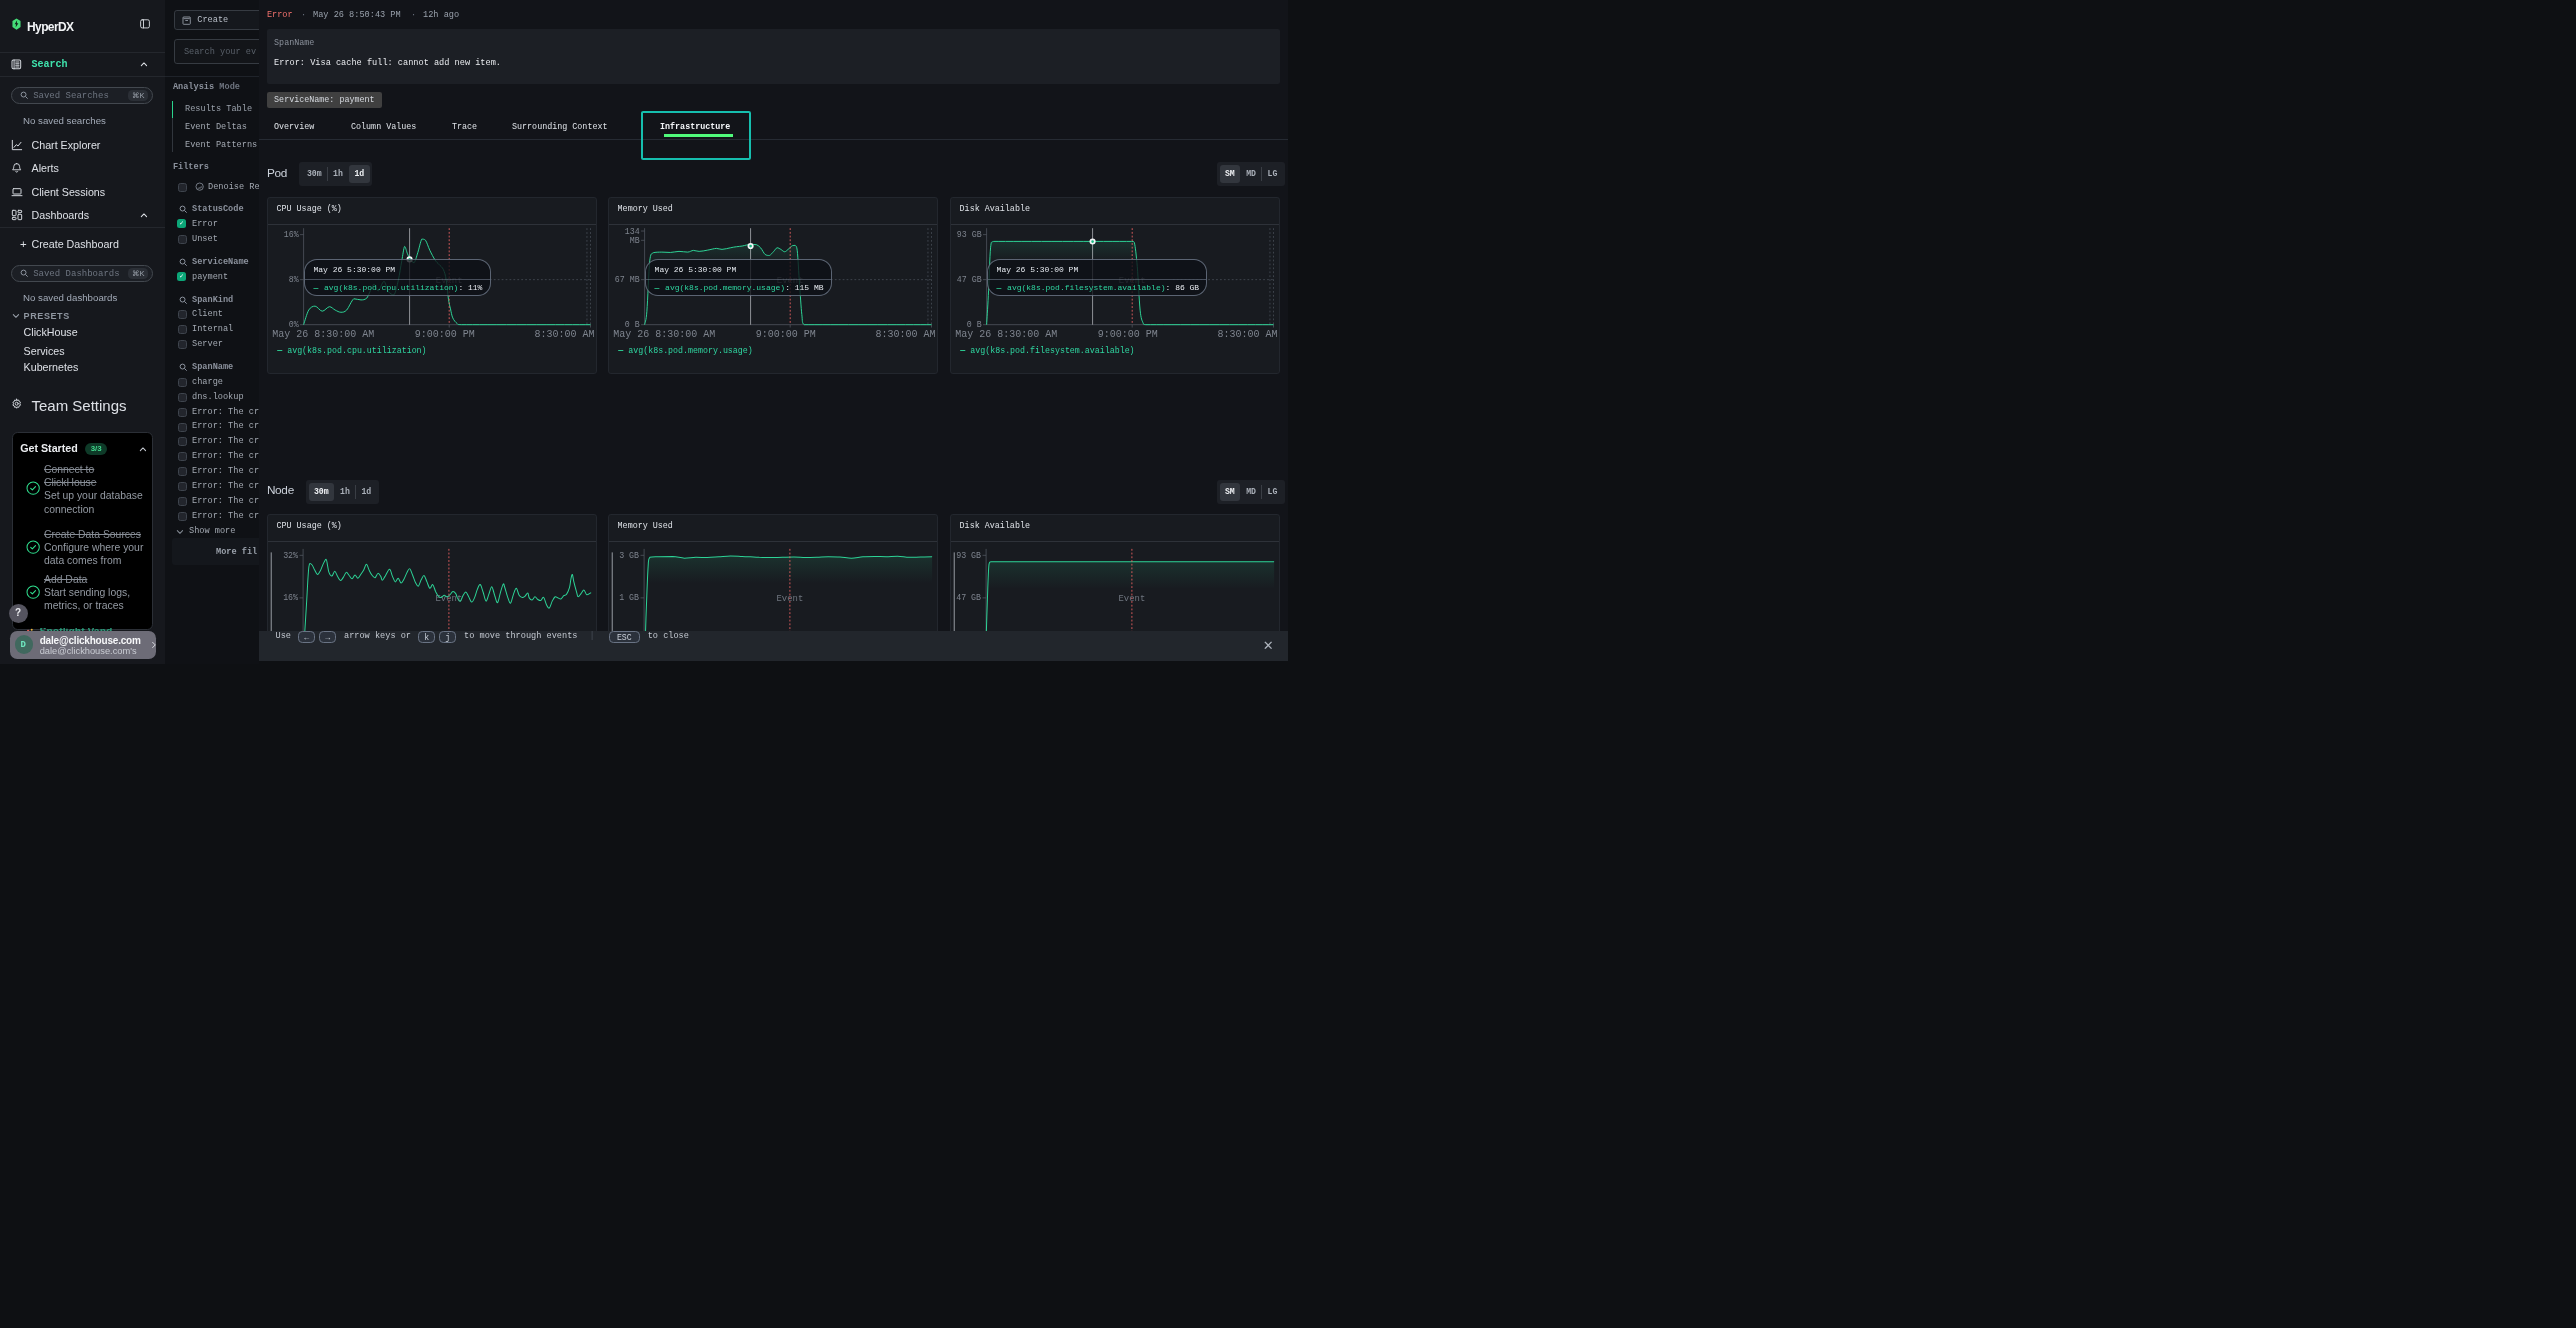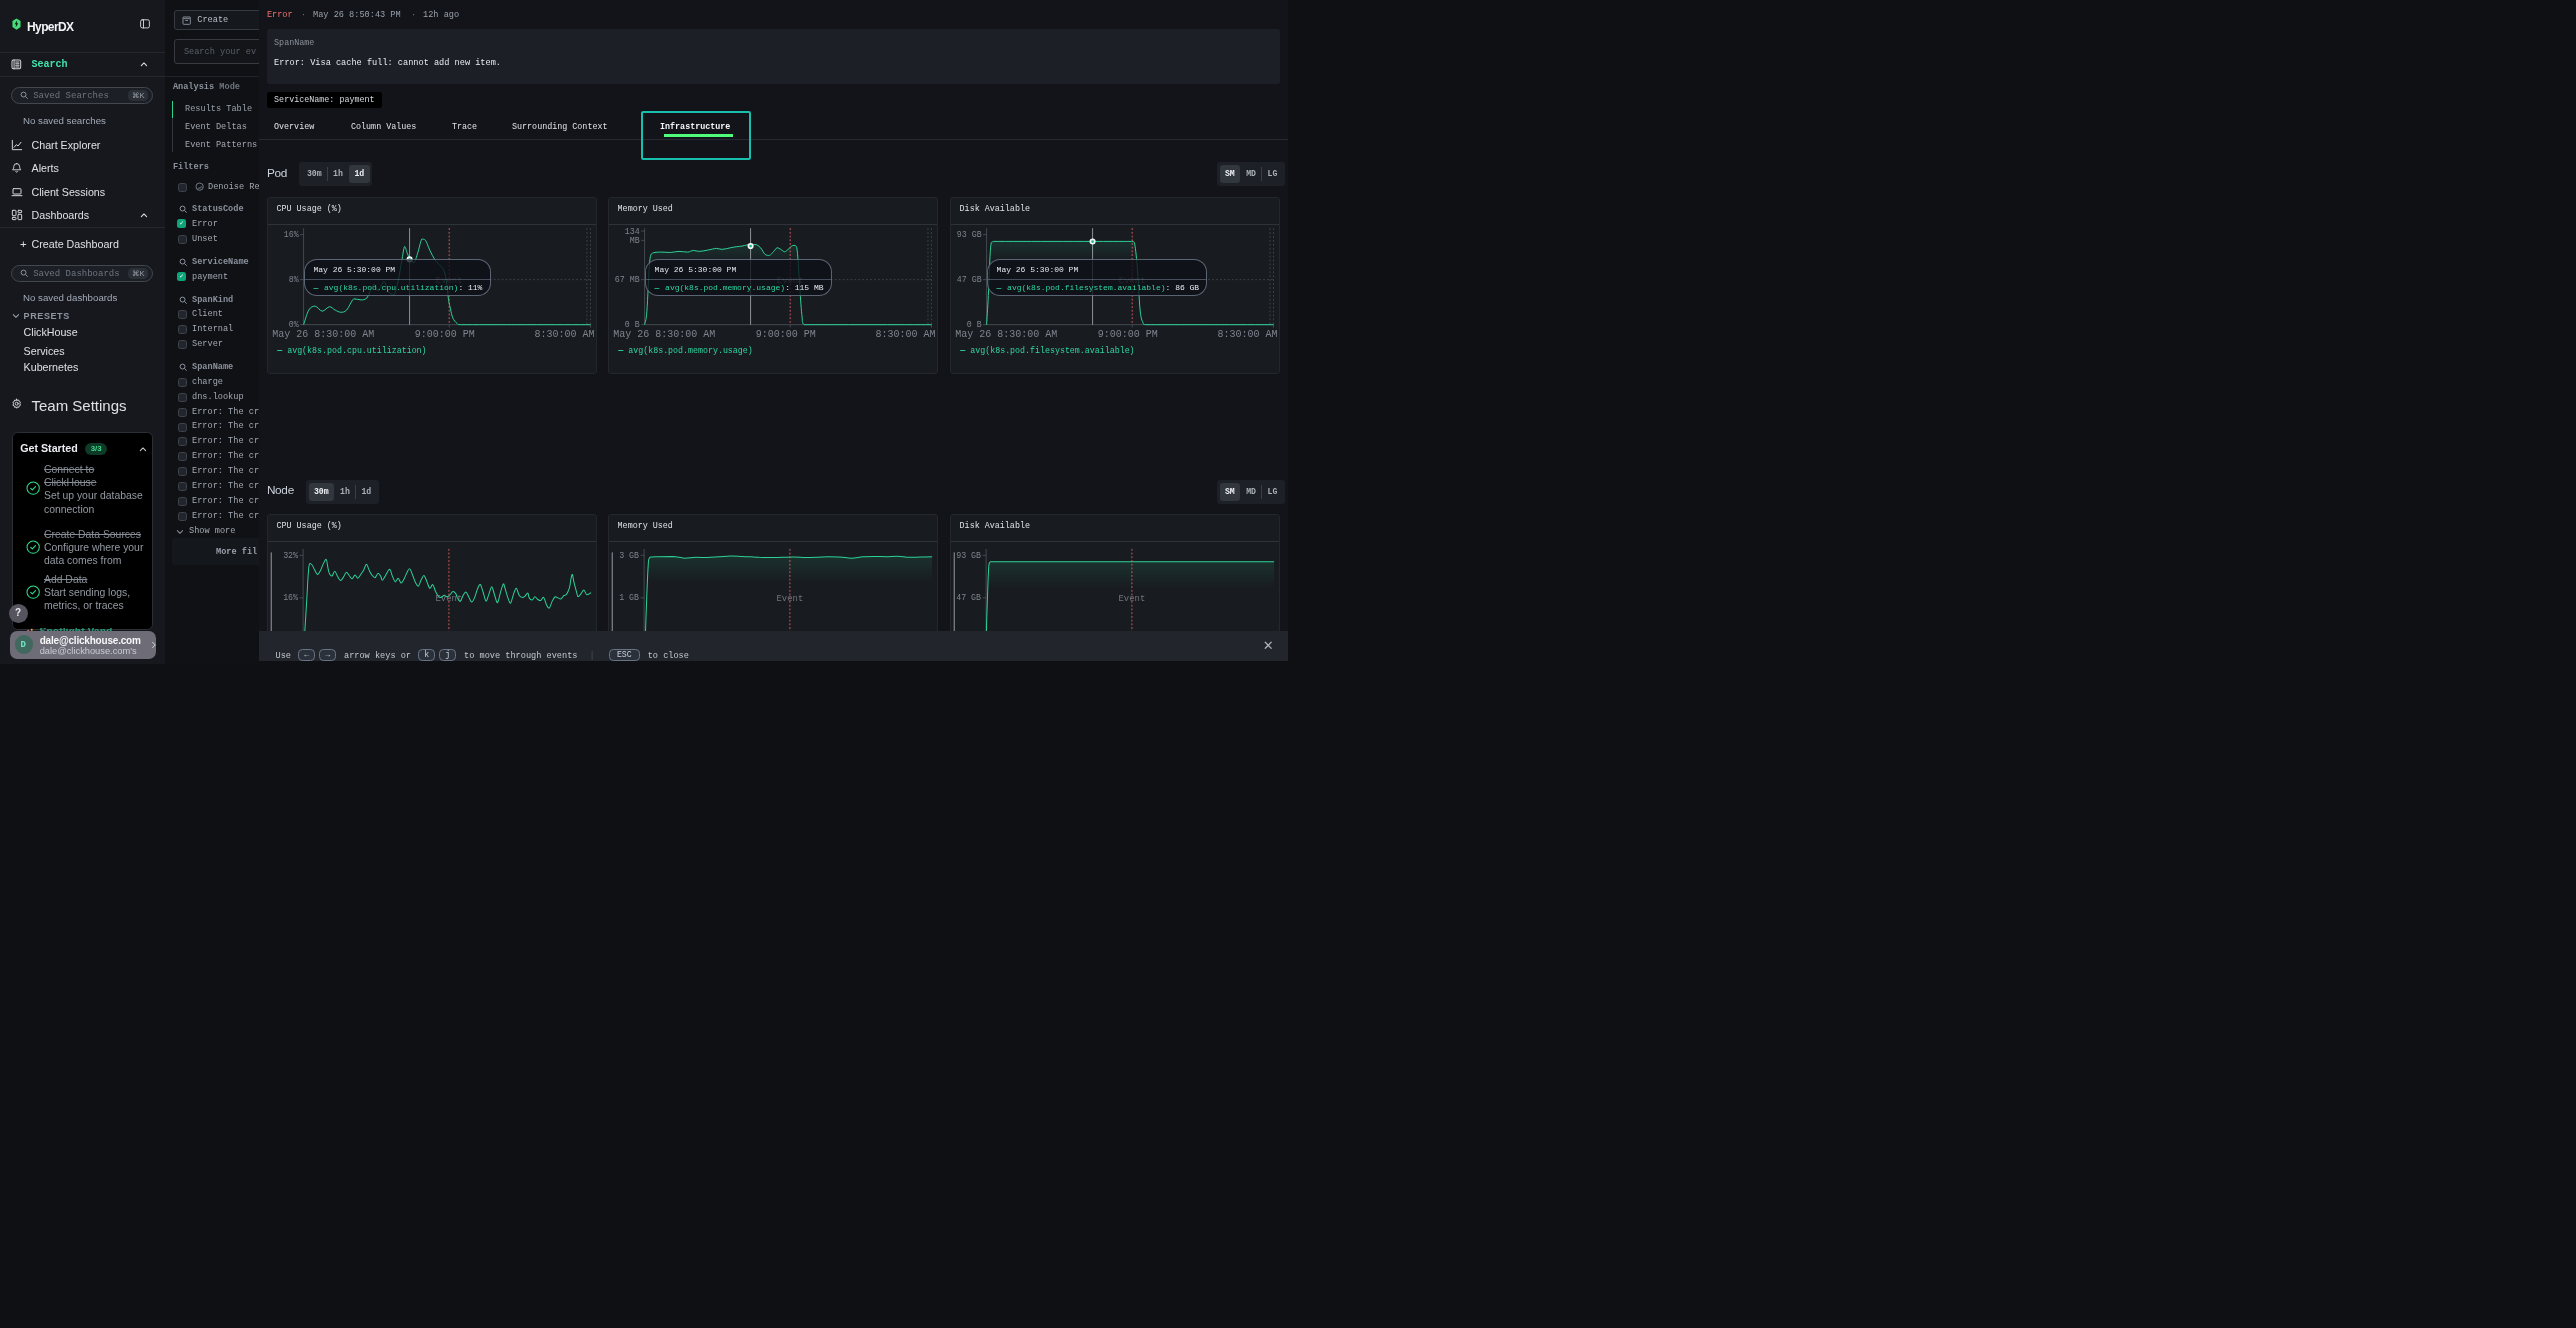--- a/index.html
+++ b/index.html
@@ -49,21 +49,21 @@
 .ttv{position:absolute;left:8.6px;top:23px;font-size:8px;white-space:nowrap}
 .dash2{color:#2dd396;margin-right:5.7px;font-weight:bold}
 .g{color:#2fd7a1}
 .w{color:#e8ebf0}
 .seg{position:absolute;height:23.6px;background:#1d2026;border-radius:2.9px;display:flex;align-items:center;padding:0 2.5px}
 .seg .it{font-size:8.2px;font-weight:bold;color:#aab0b9;padding:0 5.4px;height:18.6px;line-height:18.6px;border-radius:2.9px;position:relative}
 .seg .on{background:#32363d;color:#f0f2f5}
 .seg .sep{width:0.7px;height:13.6px;background:#3a3e45}
 .shead{position:absolute;font-family:"Liberation Sans",sans-serif;font-weight:normal;font-size:11.8px;letter-spacing:-0.3px;color:#ccd2db}
 #footer{position:absolute;left:0;top:631px;width:1029px;height:30px;background:#22262c;z-index:9;
- display:flex;align-items:flex-end;color:#c3c8d0;font-size:8.6px}
+ display:flex;align-items:flex-start;color:#c3c8d0;font-size:8.6px}
 .key{border:1px solid #697384;border-radius:4.3px;background:#2b313b;color:#c9cfd8;font-size:8.2px;
  padding:0.7px 5px;margin:0 2.1px;display:inline-block}
 </style></head>
 <body>
 <div id="root">
 
 <div id="side">
   <span class="abs" style="left:12px;top:18px"><svg width="9" height="12" viewBox="0 0 20 26">
           <path d="M10 0.5 L19 6.6 V19.4 L10 25.5 L1 19.4 V6.6 Z" fill="#45dd78"></path>
           <path d="M11.4 4.8 L5.8 13.4 h3.2 L8.0 20.8 l6.2-9.4 h-3.4 z" fill="#10241a"></path>
@@ -319,21 +319,21 @@
   <span class="abs" style="left:7.9px;top:10px;font-size:8.6px;color:#f1716d">Error</span>
   <span class="abs" style="left:42px;top:10px;font-size:8.6px;color:#6b7280">·</span>
   <span class="abs" style="left:54px;top:10px;font-size:8.6px;color:#99a1ac">May 26 8:50:43 PM</span>
   <span class="abs" style="left:152px;top:10px;font-size:8.6px;color:#6b7280">·</span>
   <span class="abs" style="left:164px;top:10px;font-size:8.6px;color:#99a1ac">12h ago</span>
 
   <div class="abs" style="left:7.9px;top:29px;width:1013px;height:55px;background:#1c1f25;border-radius:2.1px">
     <span class="abs" style="left:7.2px;top:8.6px;font-size:8.4px;color:#8b919c">SpanName</span>
     <span class="abs" style="left:7.2px;top:29px;font-size:8.6px;color:#e8eaee">Error: Visa cache full: cannot add new item.</span>
   </div>
-  <div class="abs" style="left:7.9px;top:92px;height:15.7px;background:#000000;border-radius:2.1px;padding:0 7.2px;line-height:15.7px">
+  <div class="abs" style="left:7.9px;top:92px;height:15.7px;background:#404040;border-radius:2.1px;padding:0 7.2px;line-height:15.7px">
     <span style="font-size:8.4px;color:#d6dae0">ServiceName: payment</span>
   </div>
 
   <span class="abs" style="left:15px;top:122px;font-size:8.4px;color:#dfe3e8">Overview</span>
   <span class="abs" style="left:92px;top:122px;font-size:8.4px;color:#dfe3e8">Column Values</span>
   <span class="abs" style="left:193px;top:122px;font-size:8.4px;color:#dfe3e8">Trace</span>
   <span class="abs" style="left:253px;top:122px;font-size:8.4px;color:#dfe3e8">Surrounding Context</span>
   <span class="abs" style="left:401px;top:122px;font-size:8.4px;font-weight:bold;color:#f2f4f7">Infrastructure</span>
   <div class="abs" style="left:405px;top:134px;width:69px;height:2.7px;background:#50fa7b"></div>
   <div class="abs" style="left:382px;top:111px;width:110px;height:49px;border:2.9px solid #16bfae;border-radius:2.1px;z-index:8"></div>

